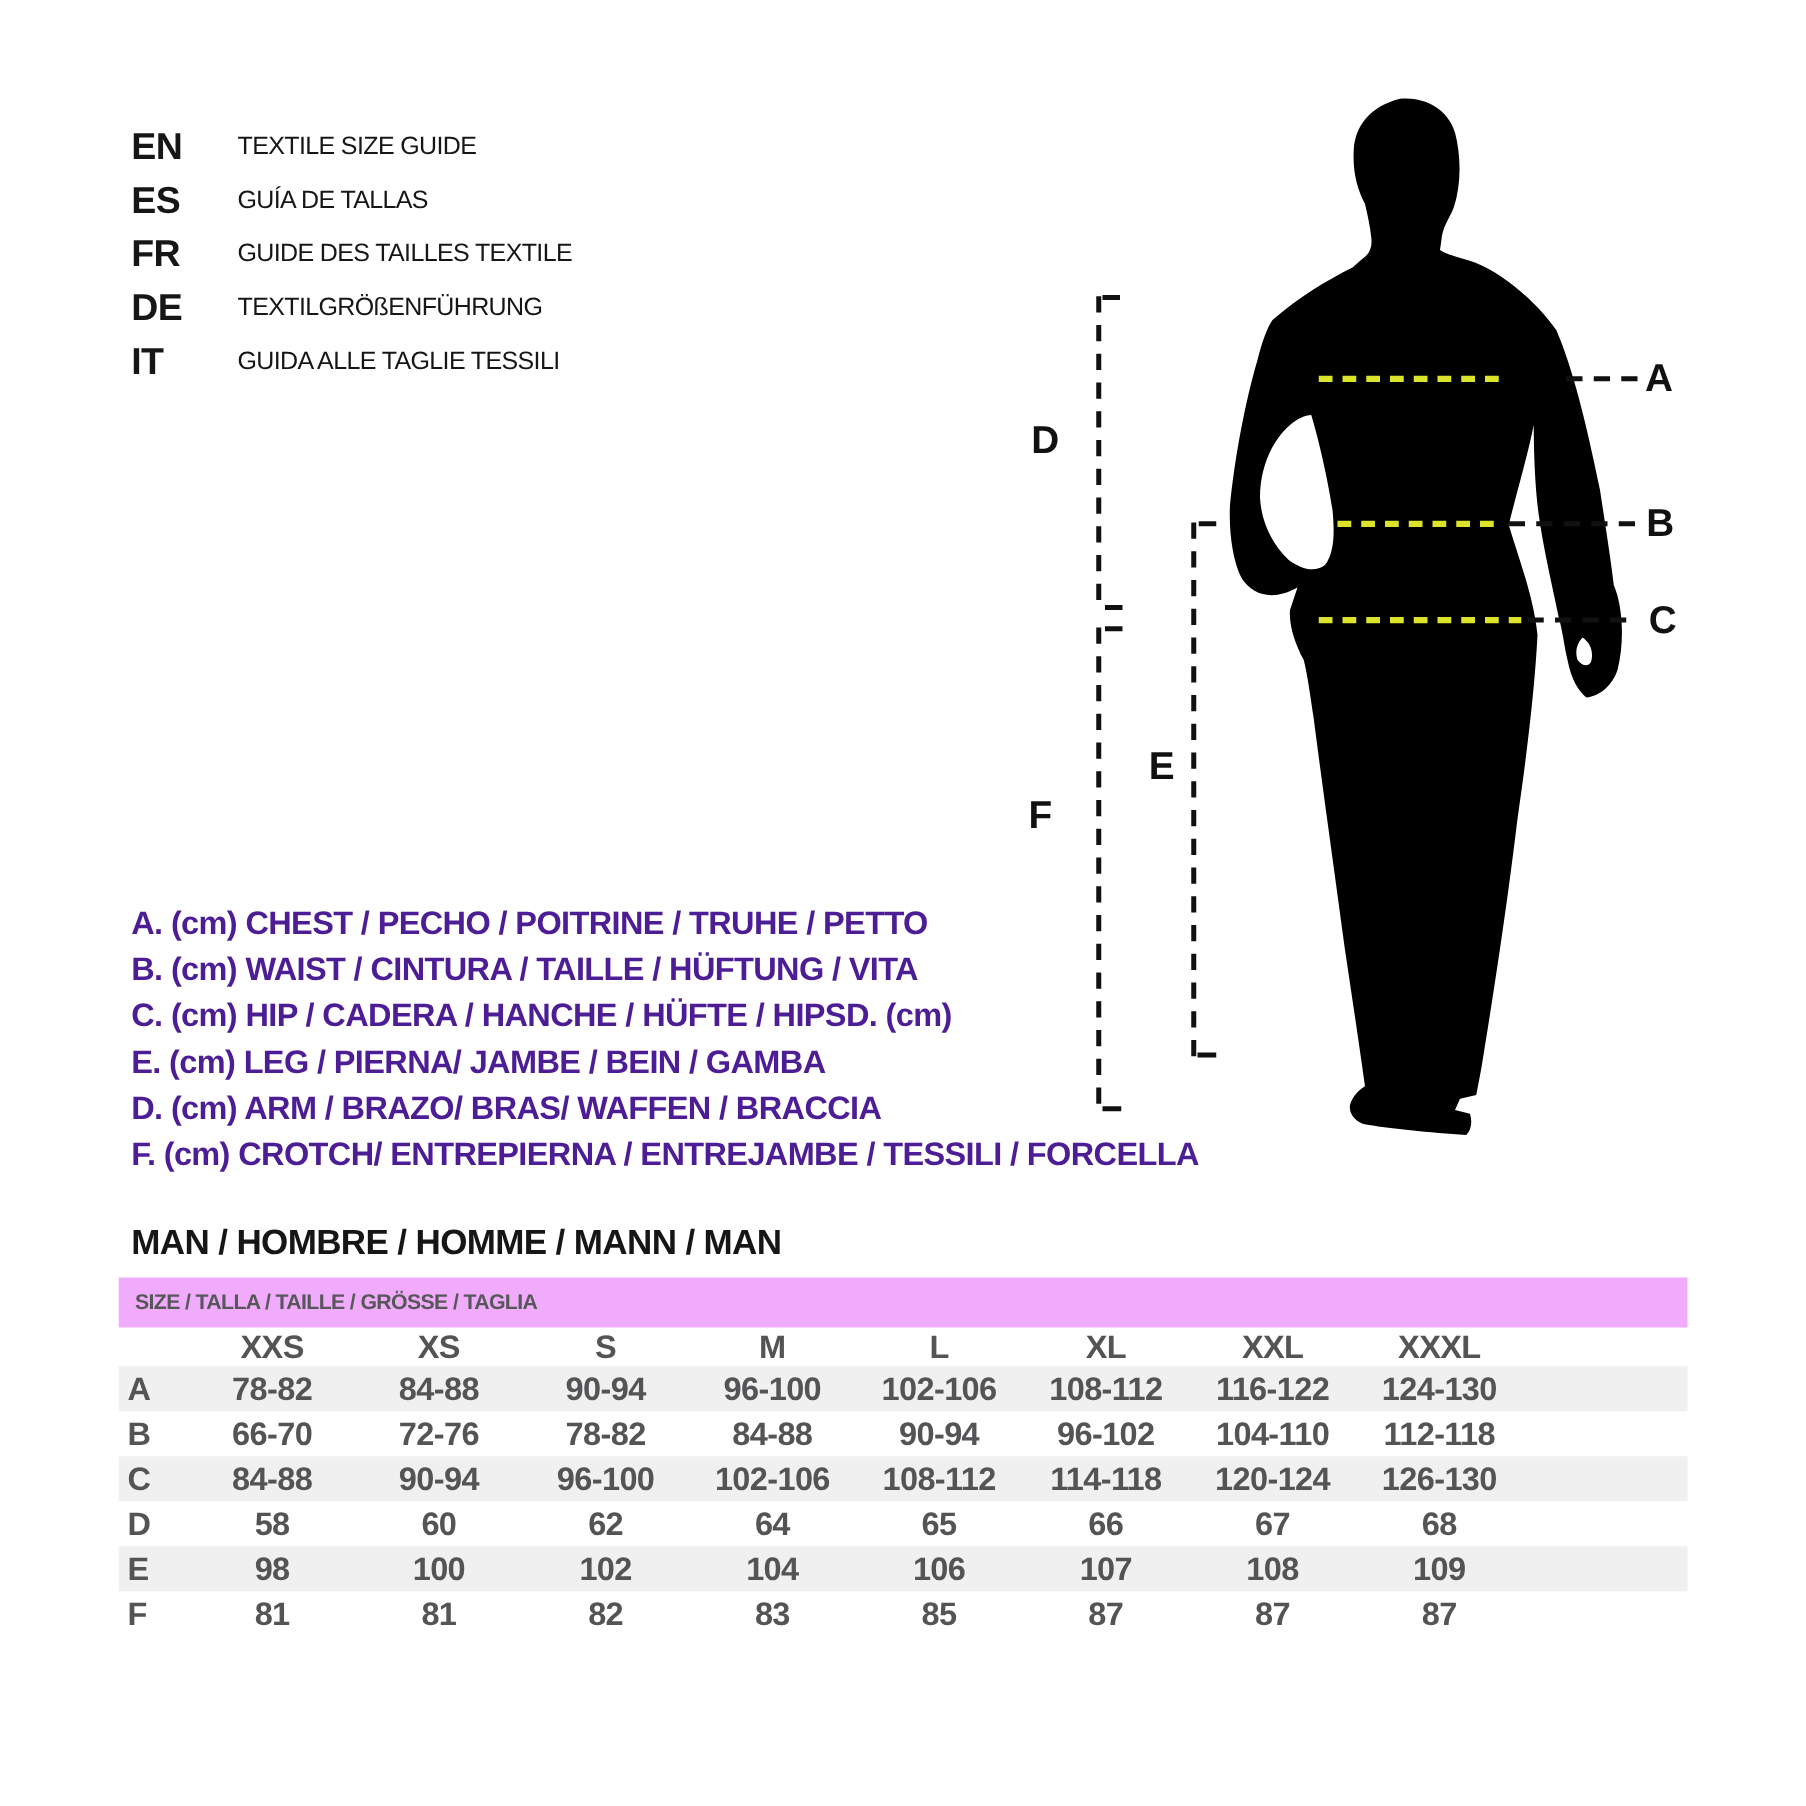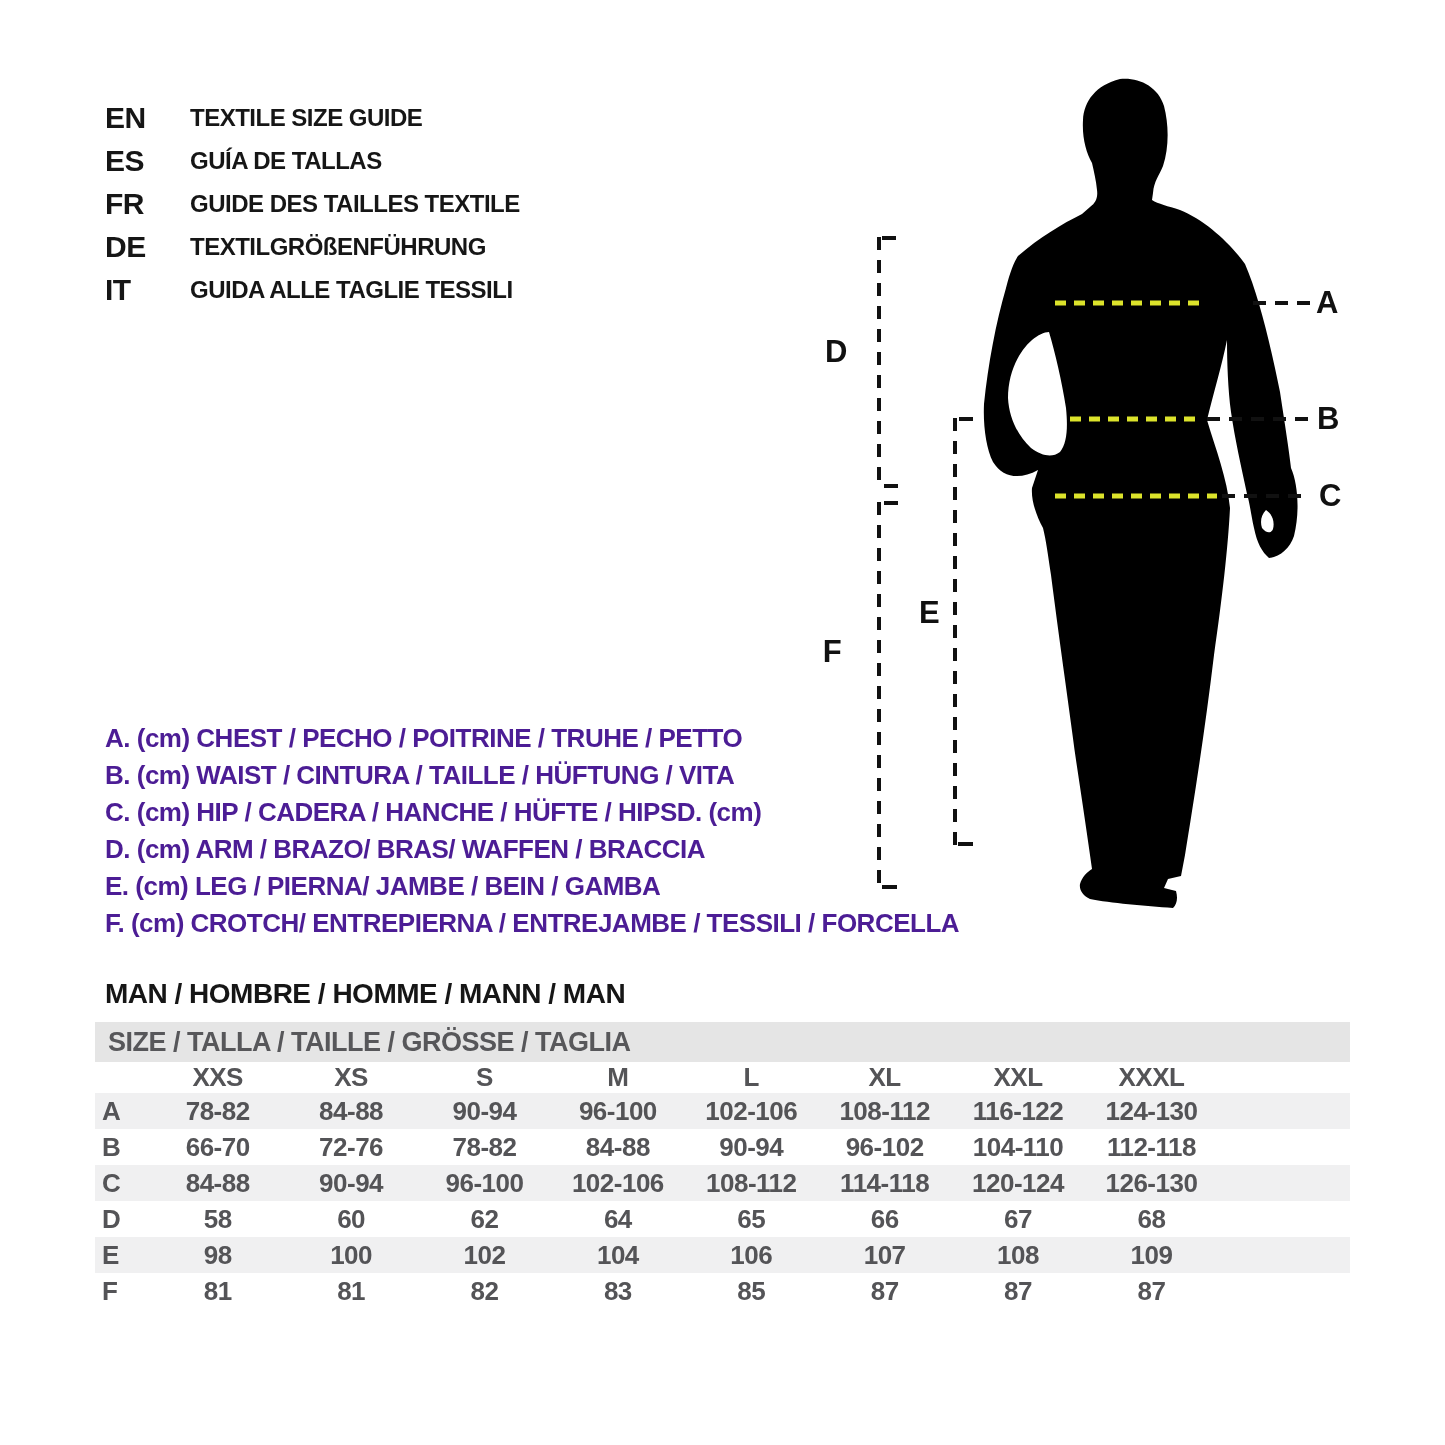--- a/index.html
+++ b/index.html
@@ -4,36 +4,36 @@
 <style>
   html,body{margin:0;padding:0;background:#fff;}
   #canvas{
     position:relative;width:1445px;height:1445px;background:#ffffff;overflow:hidden;
     font-family:"Liberation Sans","DejaVu Sans",sans-serif;color:#111;
   }
   
   #lang-block{position:absolute;left:105px;top:96px;}
   .lang-row{display:flex;height:43px;align-items:center;}
   .lang-code{width:85px;font-size:30px;font-weight:700;letter-spacing:-0.5px;color:#161616;}
-  .lang-title{font-size:24px;font-weight:700;letter-spacing:-0.5px;color:#161616;white-space:nowrap;}
+  .lang-title{font-size:20px;font-weight:400;letter-spacing:-0.5px;color:#161616;white-space:nowrap;}
   
   #legend-block{position:absolute;left:105px;top:720px;}
   .legend-row{height:37px;display:flex;align-items:center;font-size:26px;font-weight:700;
               letter-spacing:-0.5px;color:#4c1d95;white-space:nowrap;}
   
   #gender-line{position:absolute;left:105px;top:966px;font-size:28px;font-weight:700;
                letter-spacing:-0.5px;color:#161616;white-space:nowrap;margin-top:12px;}
   
   #diagram-svg{position:absolute;left:0;top:0;}
   .marker-label{position:absolute;transform:translate(-50%,-50%);font-size:31px;font-weight:700;
                 color:#111;letter-spacing:-0.5px;}
   
   #size-table{position:absolute;left:95px;top:1022px;width:1255px;}
-  #table-header-bar{height:40px;background:#e5e5e5;display:flex;align-items:center;
-                    padding-left:13px;box-sizing:border-box;font-size:27px;font-weight:700;
+  #table-header-bar{height:40px;background:#f0abfc;display:flex;align-items:center;
+                    padding-left:13px;box-sizing:border-box;font-size:17px;font-weight:700;
                     letter-spacing:-0.5px;color:#57575a;}
   .t-row{display:flex;width:100%;}
   .t-row.sizes{height:31px;}
   .t-row.data{height:36px;}
   .t-row.striped{background:#f0f0f1;}
   .cell{display:flex;align-items:center;justify-content:center;font-size:26px;font-weight:700;
         letter-spacing:-0.5px;color:#545457;}
   .cell.label{width:56px;justify-content:flex-start;padding-left:7px;box-sizing:border-box;}
   .cell.value{width:133.4px;}
   .cell.filler{flex:1;}
@@ -63,22 +63,22 @@
       <div class="lang-row">
         <div class="lang-code">IT</div>
         <div class="lang-title">GUIDA ALLE TAGLIE TESSILI</div>
       </div>
     </div>
 
   <div id="legend-block">
       <div class="legend-row">A. (cm) CHEST / PECHO / POITRINE / TRUHE / PETTO</div>
       <div class="legend-row">B. (cm) WAIST / CINTURA / TAILLE / HÜFTUNG / VITA</div>
       <div class="legend-row">C. (cm) HIP / CADERA / HANCHE / HÜFTE / HIPSD. (cm)</div>
+      <div class="legend-row">E. (cm) LEG / PIERNA/ JAMBE / BEIN / GAMBA</div>
       <div class="legend-row">D. (cm) ARM / BRAZO/ BRAS/ WAFFEN / BRACCIA</div>
-      <div class="legend-row">E. (cm) LEG / PIERNA/ JAMBE / BEIN / GAMBA</div>
       <div class="legend-row">F. (cm) CROTCH/ ENTREPIERNA / ENTREJAMBE / TESSILI / FORCELLA</div>
     </div>
 
   <div id="gender-line">MAN / HOMBRE / HOMME / MANN / MAN</div>
 
   <svg id="diagram-svg" width="1445" height="1445" viewBox="0 0 1445 1445">
 
     <path fill="#000" fill-rule="evenodd" d="
       M 1120 79
       C 1138 77 1158 86 1164 106

